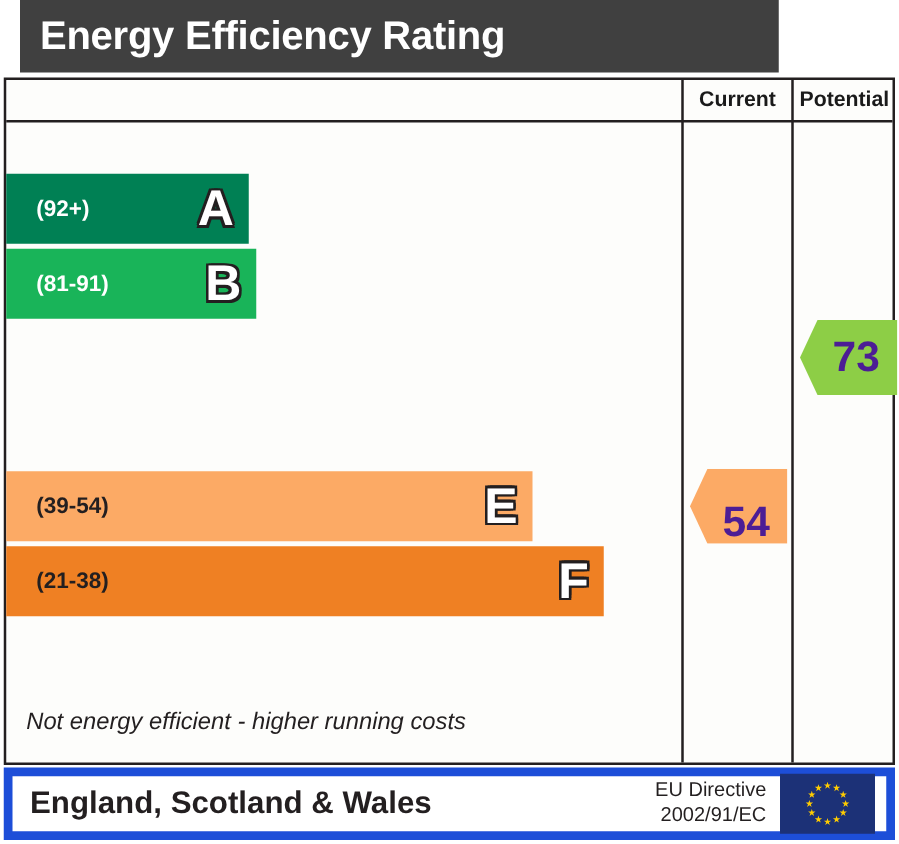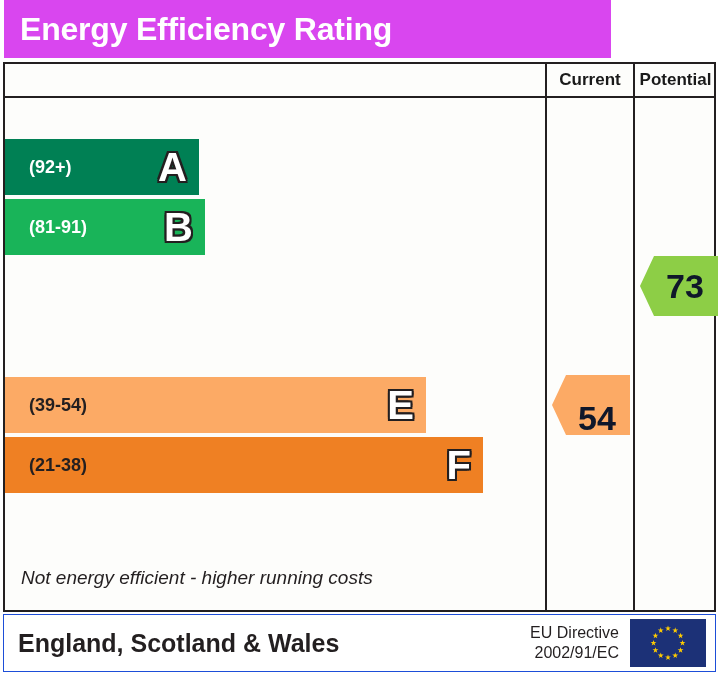--- a/index.html
+++ b/index.html
@@ -15,25 +15,25 @@
     width: 719px;
     height: 675px;
     box-sizing: border-box;
     background: #ffffff;
     overflow: hidden;
   }
 
   
   .title-bar {
     position: absolute;
-    left: 4px;
+    left: 16px;
     top: 0;
     width: 607px;
     height: 58px;
-    background: #d946ef;
+    background: #404040;
     box-sizing: border-box;
   }
   .title-bar .title-text {
     position: absolute;
     left: 16px;
     top: 50%;
     transform: translateY(-50%);
     color: #ffffff;
     font-size: 32px;
     font-weight: bold;
@@ -148,35 +148,35 @@
   
   .rating {
     position: absolute;
     height: 60px;
     display: flex;
     align-items: center;
     justify-content: center;
     clip-path: polygon(14px 0, 100% 0, 100% 100%, 14px 100%, 0 50%);
   }
   .rating .val {
-    color: #0f172a;
+    color: #4c1d95;
     font-size: 34px;
     font-weight: bold;
     line-height: 1;
     padding-left: 12px;
   }
 
   
   .footer {
     position: absolute;
     left: 3px;
     top: 614px;
     width: 713px;
     height: 58px;
-    border: 1px solid #1d4ed8;
+    border: 7px solid #1d4ed8;
     box-sizing: border-box;
     background: #ffffff;
   }
   .footer .region {
     position: absolute;
     left: 14px;
     top: 50%;
     transform: translateY(-50%);
     font-size: 25px;
     font-weight: bold;

